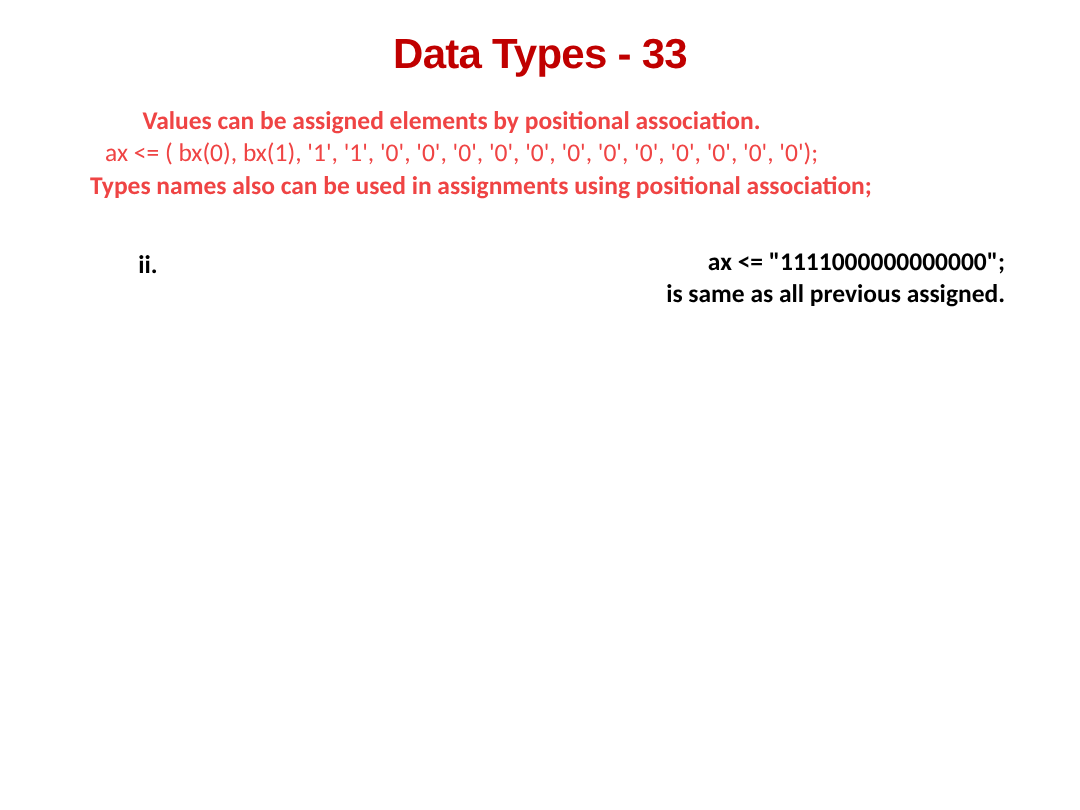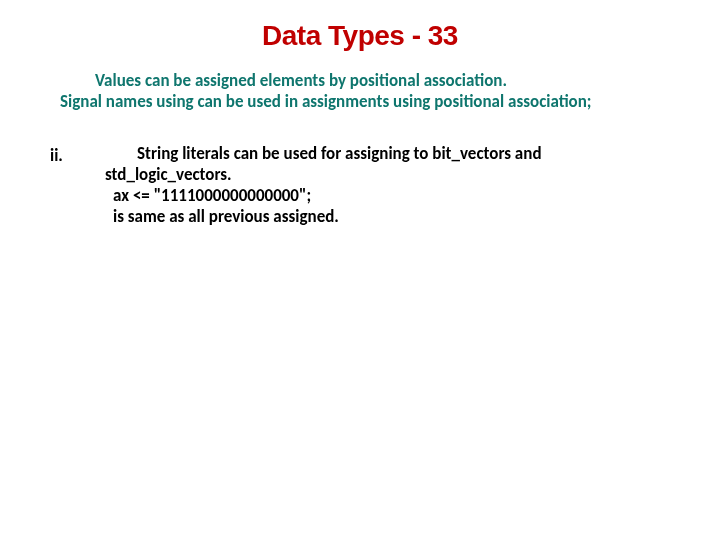--- a/index.html
+++ b/index.html
@@ -26,38 +26,39 @@
     color: #c00000;
     letter-spacing: -0.5px;
     margin-top: 0;
     margin-bottom: 18px;
   }
   .block1 {
     margin-left: 45px;
     font-size: 17px;
     line-height: 1.25;
     font-weight: 700;
-    color: #0f766e;
+    color: #ef4444;
   }
   .block1 .intro {
     font-weight: 700;
   }
   .code-line {
     margin-left: -25px;
     font-weight: 500;
   }
   .sig-line {
     margin-left: -35px;
     font-weight: 700;
   }
   .block2-row {
     display: flex;
     margin-top: 30px;
     font-size: 17px;
     line-height: 1.25;
+    text-align: right;
   }
   .marker {
     width: 55px;
     min-width: 55px;
     font-weight: 700;
     padding-top: 2px;
   }
   .block2 {
     flex: 1;
     font-weight: 700;
@@ -72,25 +73,25 @@
 </style>
 </head>
 <body>
 
 <div class="slide">
 
   <div class="title">Data Types - 33</div>
 
   <div class="block1">
     <div class="intro">Values can be assigned elements by positional association.</div>
-    <div class="sig-line">Signal names using can be used in assignments using  positional association;</div>
+    <div class="code-line"> ax &lt;= ( bx(0), bx(1), '1', '1', '0', '0', '0', '0', '0', '0', '0', '0', '0', '0', '0', '0');</div>
+    <div class="sig-line">Types names also can be used in assignments using  positional association;</div>
   </div>
 
   <div class="block2-row">
     <div class="marker">ii.</div>
     <div class="block2">
-      <div class="lead">String literals can be used for assigning to bit_vectors and std_logic_vectors.</div>
       <div class="b2code"> ax &lt;= "1111000000000000";</div>
       <div class="b2same"> is same as all previous assigned.</div>
     </div>
   </div>
 
 </div>
 
 </body></html>

